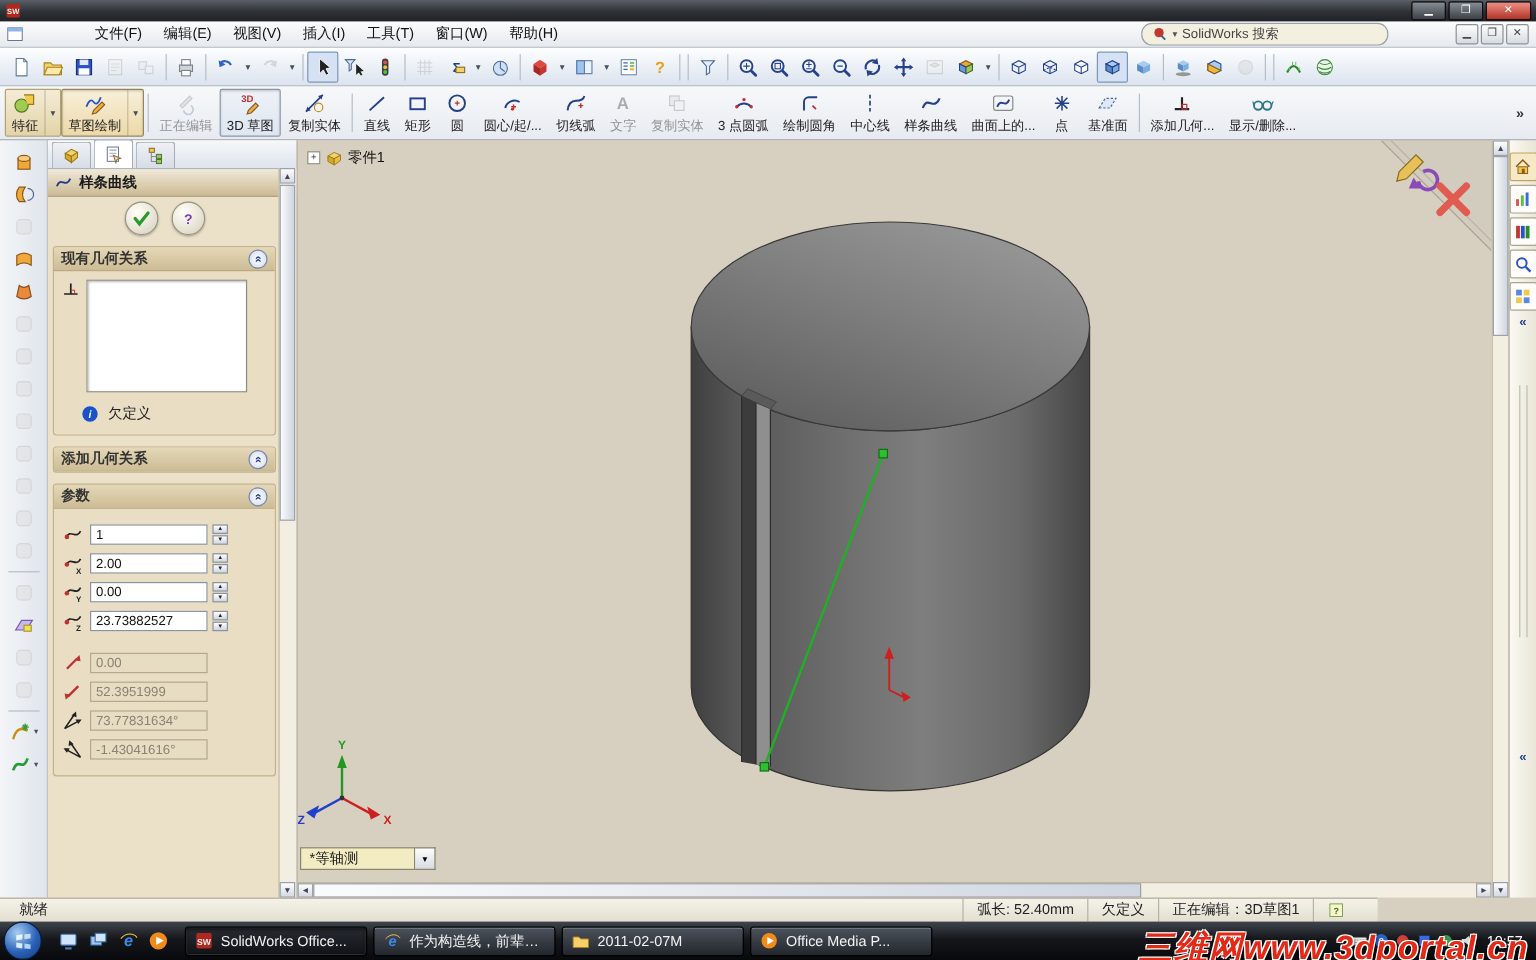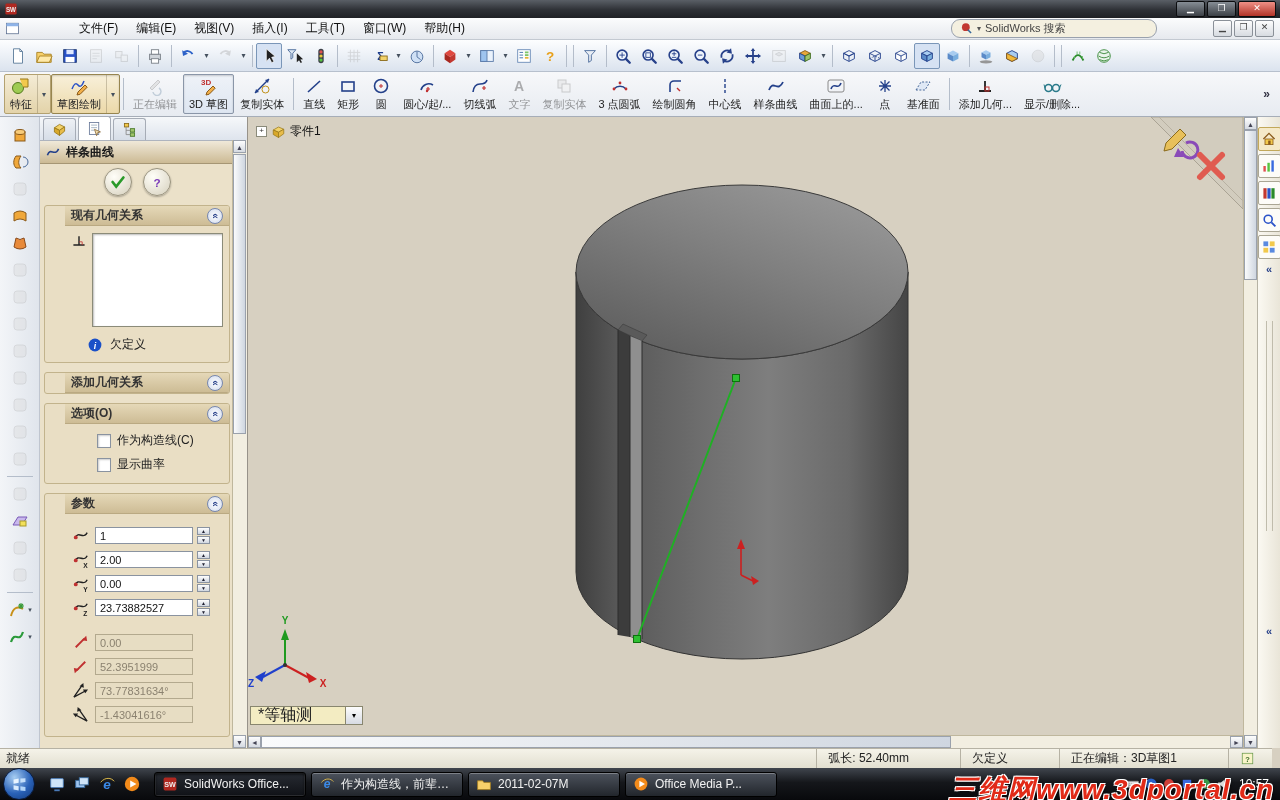--- a/index.html
+++ b/index.html
@@ -71,21 +71,21 @@
     border:1px solid #a6acb6;border-bottom:none;border-radius:3px 3px 0 0;
     background:linear-gradient(#eef1f5,#d6dde7);margin-right:2px;}
   .pm-tab.active{background:#fff;height:23px;}
   .pm-header{height:22px;background:linear-gradient(#f0e9d9,#ccba94);display:flex;align-items:center;gap:5px;
     padding:0 5px;border-bottom:1px solid #a69674;font-weight:bold;color:#1a1a1a;}
   #pm-body{position:absolute;left:2px;right:15px;top:45px;bottom:0;overflow:hidden;}
   .pm-okrow{display:flex;justify-content:center;gap:11px;padding:6px 0 4px;}
   .roundbtn{width:26px;height:26px;border-radius:50%;border:1px solid #99937f;
     background:radial-gradient(circle at 35% 30%,#fffef8,#d6d0bd);
     display:flex;align-items:center;justify-content:center;box-shadow:0 1px 2px rgba(0,0,0,.3);}
-  .groupbox{margin:5px 2px 9px;border:1px solid #c2b38c;border-radius:3px;background:#e9dec4;overflow:hidden;padding-left:20px;}
+  .groupbox{margin:5px 2px 9px;border:1px solid #c2b38c;border-radius:3px;background:#e9dec4;overflow:hidden;}
   .group-title{height:19px;background:linear-gradient(#e5d8b8,#cdbc95);display:flex;align-items:center;
     padding:0 6px;font-weight:bold;color:#333;border-bottom:1px solid #baa982;}
   .chev{margin-left:auto;width:14px;height:14px;border-radius:50%;
     background:radial-gradient(#ffffff,#cfd9ec);border:1px solid #7787ae;color:#27418a;
     font-size:10px;display:flex;align-items:center;justify-content:center;}
   .chev b{transform:rotate(90deg);display:block;font-weight:bold;line-height:1;}
   .group-body{padding:7px 6px;}
   .rel-row{display:flex;gap:5px;}
   .listbox{background:#fff;border:1px solid #8b8b79;box-shadow:inset 1px 1px 2px #bbb;width:132px;height:92px;}
   .inforow{display:flex;align-items:center;gap:7px;margin:9px 0 2px 16px;color:#222;}
@@ -107,43 +107,43 @@
   .sc-arrow{position:absolute;left:0;width:13px;height:13px;font-size:7px;text-align:center;line-height:13px;color:#445;
     background:linear-gradient(#fdfdfd,#d5dae2);border:1px solid #9aa1ac;box-sizing:border-box;}
   .sc-thumb{position:absolute;left:0;width:13px;background:linear-gradient(90deg,#fafbfc,#cfd6e0);
     border:1px solid #9aa1ac;box-sizing:border-box;}
 
   
   #graphics{position:absolute;left:248px;top:117px;width:995px;height:618px;background:#d7d0c1;overflow:hidden;}
   #tree-flyout{position:absolute;left:8px;top:6px;display:flex;align-items:center;gap:4px;color:#111;}
   .plusbox{width:9px;height:9px;border:1px solid #8a8a7a;background:#fff;font-size:8px;line-height:7px;text-align:center;color:#333;}
   #view-combo{position:absolute;left:2px;top:589px;display:flex;}
-  .combo-box{width:96px;height:19px;background:#f3ecc2;border:1px solid #88866f;font-size:16px;
+  .combo-box{width:96px;height:19px;background:#f3ecc2;border:1px solid #88866f;font-size:12px;
     display:flex;align-items:center;padding:0 7px;box-sizing:border-box;color:#222;}
   .combo-dd{width:17px;height:19px;border:1px solid #88866f;border-left:none;
     background:linear-gradient(#fdfdfd,#d7dbe3);font-size:8px;display:flex;align-items:center;justify-content:center;box-sizing:border-box;}
 
   
   #hscroll{position:absolute;left:248px;top:735px;width:995px;height:13px;background:#f2eee1;border-top:1px solid #bfb79d;box-sizing:border-box;}
   #vscroll{position:absolute;left:1243px;top:117px;width:14px;height:631px;background:#f2eee1;border-left:1px solid #bfb79d;box-sizing:border-box;}
 
   
   #taskpane{position:absolute;left:1257px;top:117px;width:23px;height:631px;
     background:linear-gradient(90deg,#fbf9f2,#e9e5d8);border-left:1px solid #b6b2a4;box-sizing:border-box;
     display:flex;flex-direction:column;align-items:center;padding-top:10px;gap:3px;}
   .tp-tab{width:21px;height:22px;border:1px solid #aaa694;border-radius:2px;background:#fdfcf8;
     display:flex;align-items:center;justify-content:center;}
   .tp-tab.active{background:#f5e9c8;border-color:#c2a85a;}
   .tp-chev{width:19px;height:16px;color:#27418a;font-weight:bold;font-size:11px;text-align:center;line-height:15px;}
   .tp-split{width:5px;border-left:1px solid #c0bcac;border-right:1px solid #c0bcac;height:210px;margin-top:40px;}
 
   
-  #statusbar{position:absolute;left:0;top:748px;width:1272px;height:20px;
+  #statusbar{position:absolute;left:0;top:748px;width:1148px;height:20px;
     background:linear-gradient(#f5f3e9,#e2dfd0);border-top:1px solid #b6b2a4;
-    display:flex;align-items:center;font-size:12px;color:#222;padding:0 6px;box-sizing:border-box;gap:40px;}
+    display:flex;align-items:center;font-size:12px;color:#222;padding:0 16px;box-sizing:border-box;}
   .sb-seg{border-left:1px solid #b6b2a4;padding:0 11px;height:100%;display:flex;align-items:center;white-space:nowrap;}
 
   
   #taskbar{position:absolute;left:0;top:768px;width:1280px;height:32px;
     background:linear-gradient(#40454d,#15171b 45%,#08090c);display:flex;align-items:center;gap:4px;
     padding:0 3px;box-sizing:border-box;}
   .orb{width:30px;height:30px;border-radius:50%;flex:none;
     background:radial-gradient(circle at 35% 28%,#a6cdf2,#2a62b8 55%,#123a7a);
     border:1px solid #0a1a3a;display:flex;align-items:center;justify-content:center;}
   .ql{display:flex;gap:3px;margin:0 7px;}
@@ -1001,38 +1001,20 @@
 
     <div class="groupbox">
       <div class="group-title">
         <span>添加几何关系</span>
         <span class="chev">
             <b>«</b>
           </span>
       </div>
     </div>
 
-    <div class="groupbox">
-      <div class="group-title">
-        <span>选项(O)</span>
-        <span class="chev">
-            <b>«</b>
-          </span>
-      </div>
-      <div class="group-body" style="padding:3px 6px;">
-        <div class="checkrow">
-            <span class="checkbox"></span>
-            <span>作为构造线(C)</span>
-          </div>
-        <div class="checkrow">
-            <span class="checkbox"></span>
-            <span>显示曲率</span>
-          </div>
-      </div>
-    </div>
 
     <div class="groupbox">
       <div class="group-title">
         <span>参数</span>
         <span class="chev">
             <b>«</b>
           </span>
       </div>
       <div class="group-body" id="pm-params">
 

